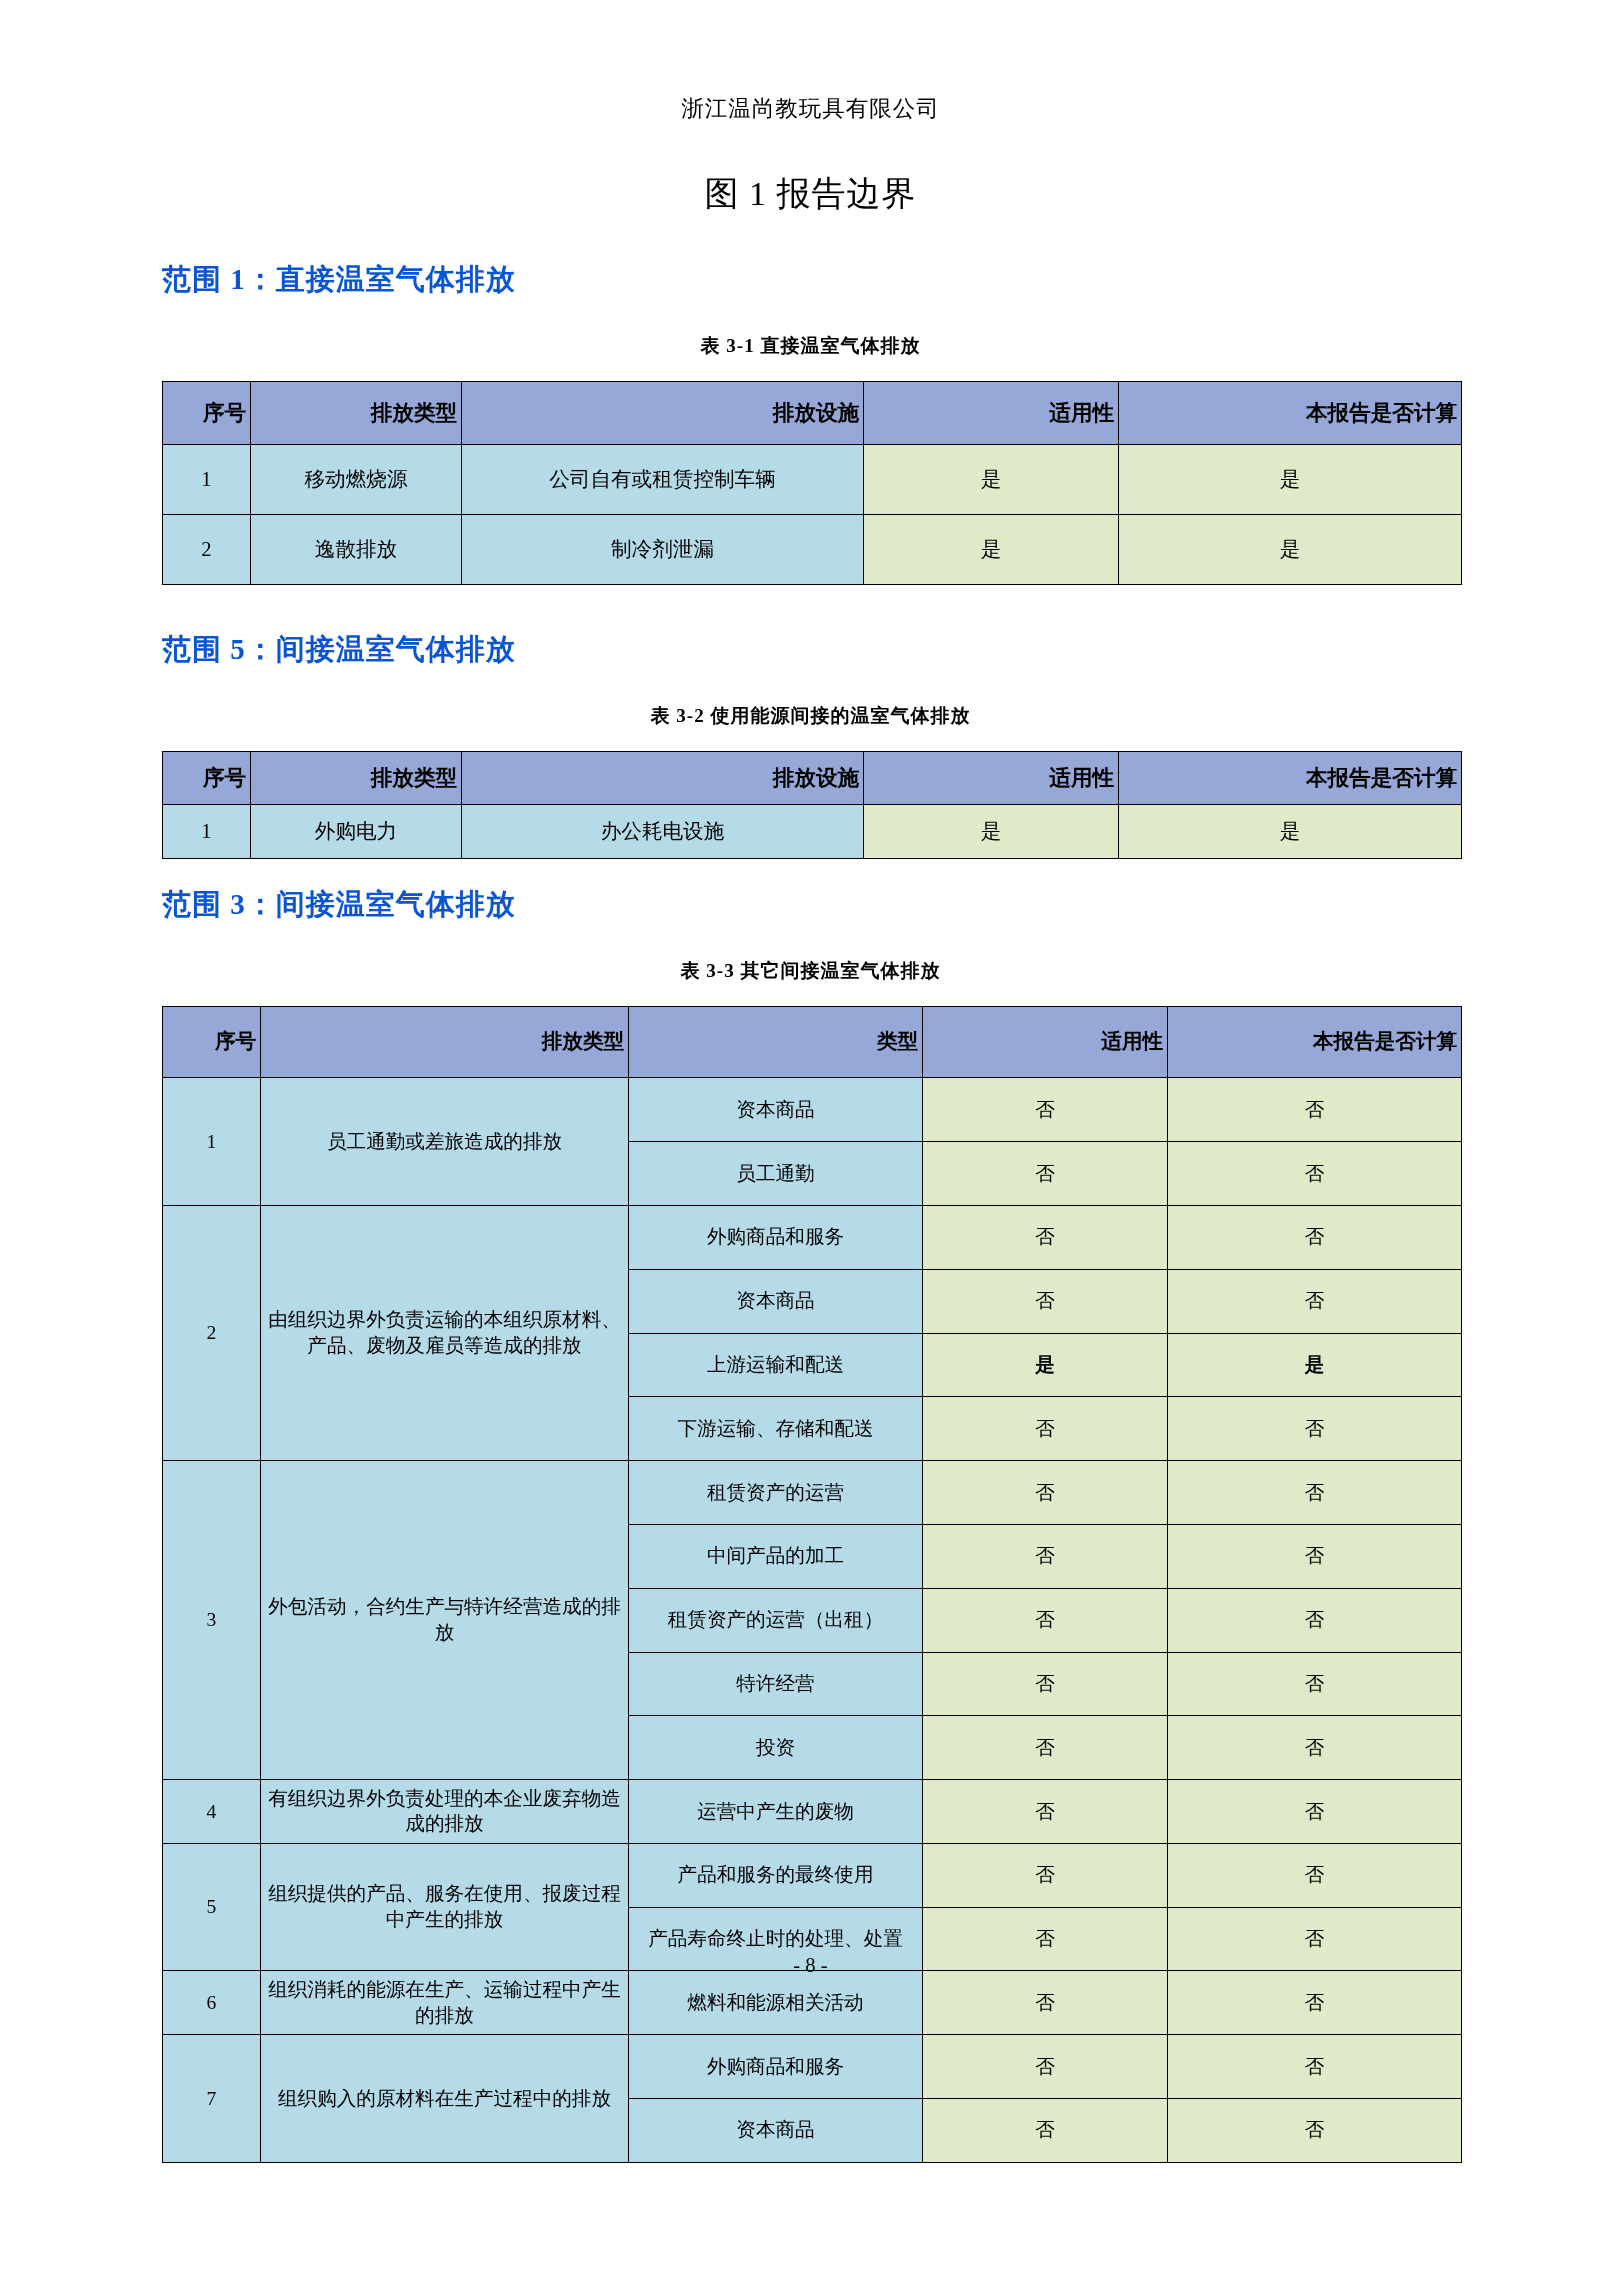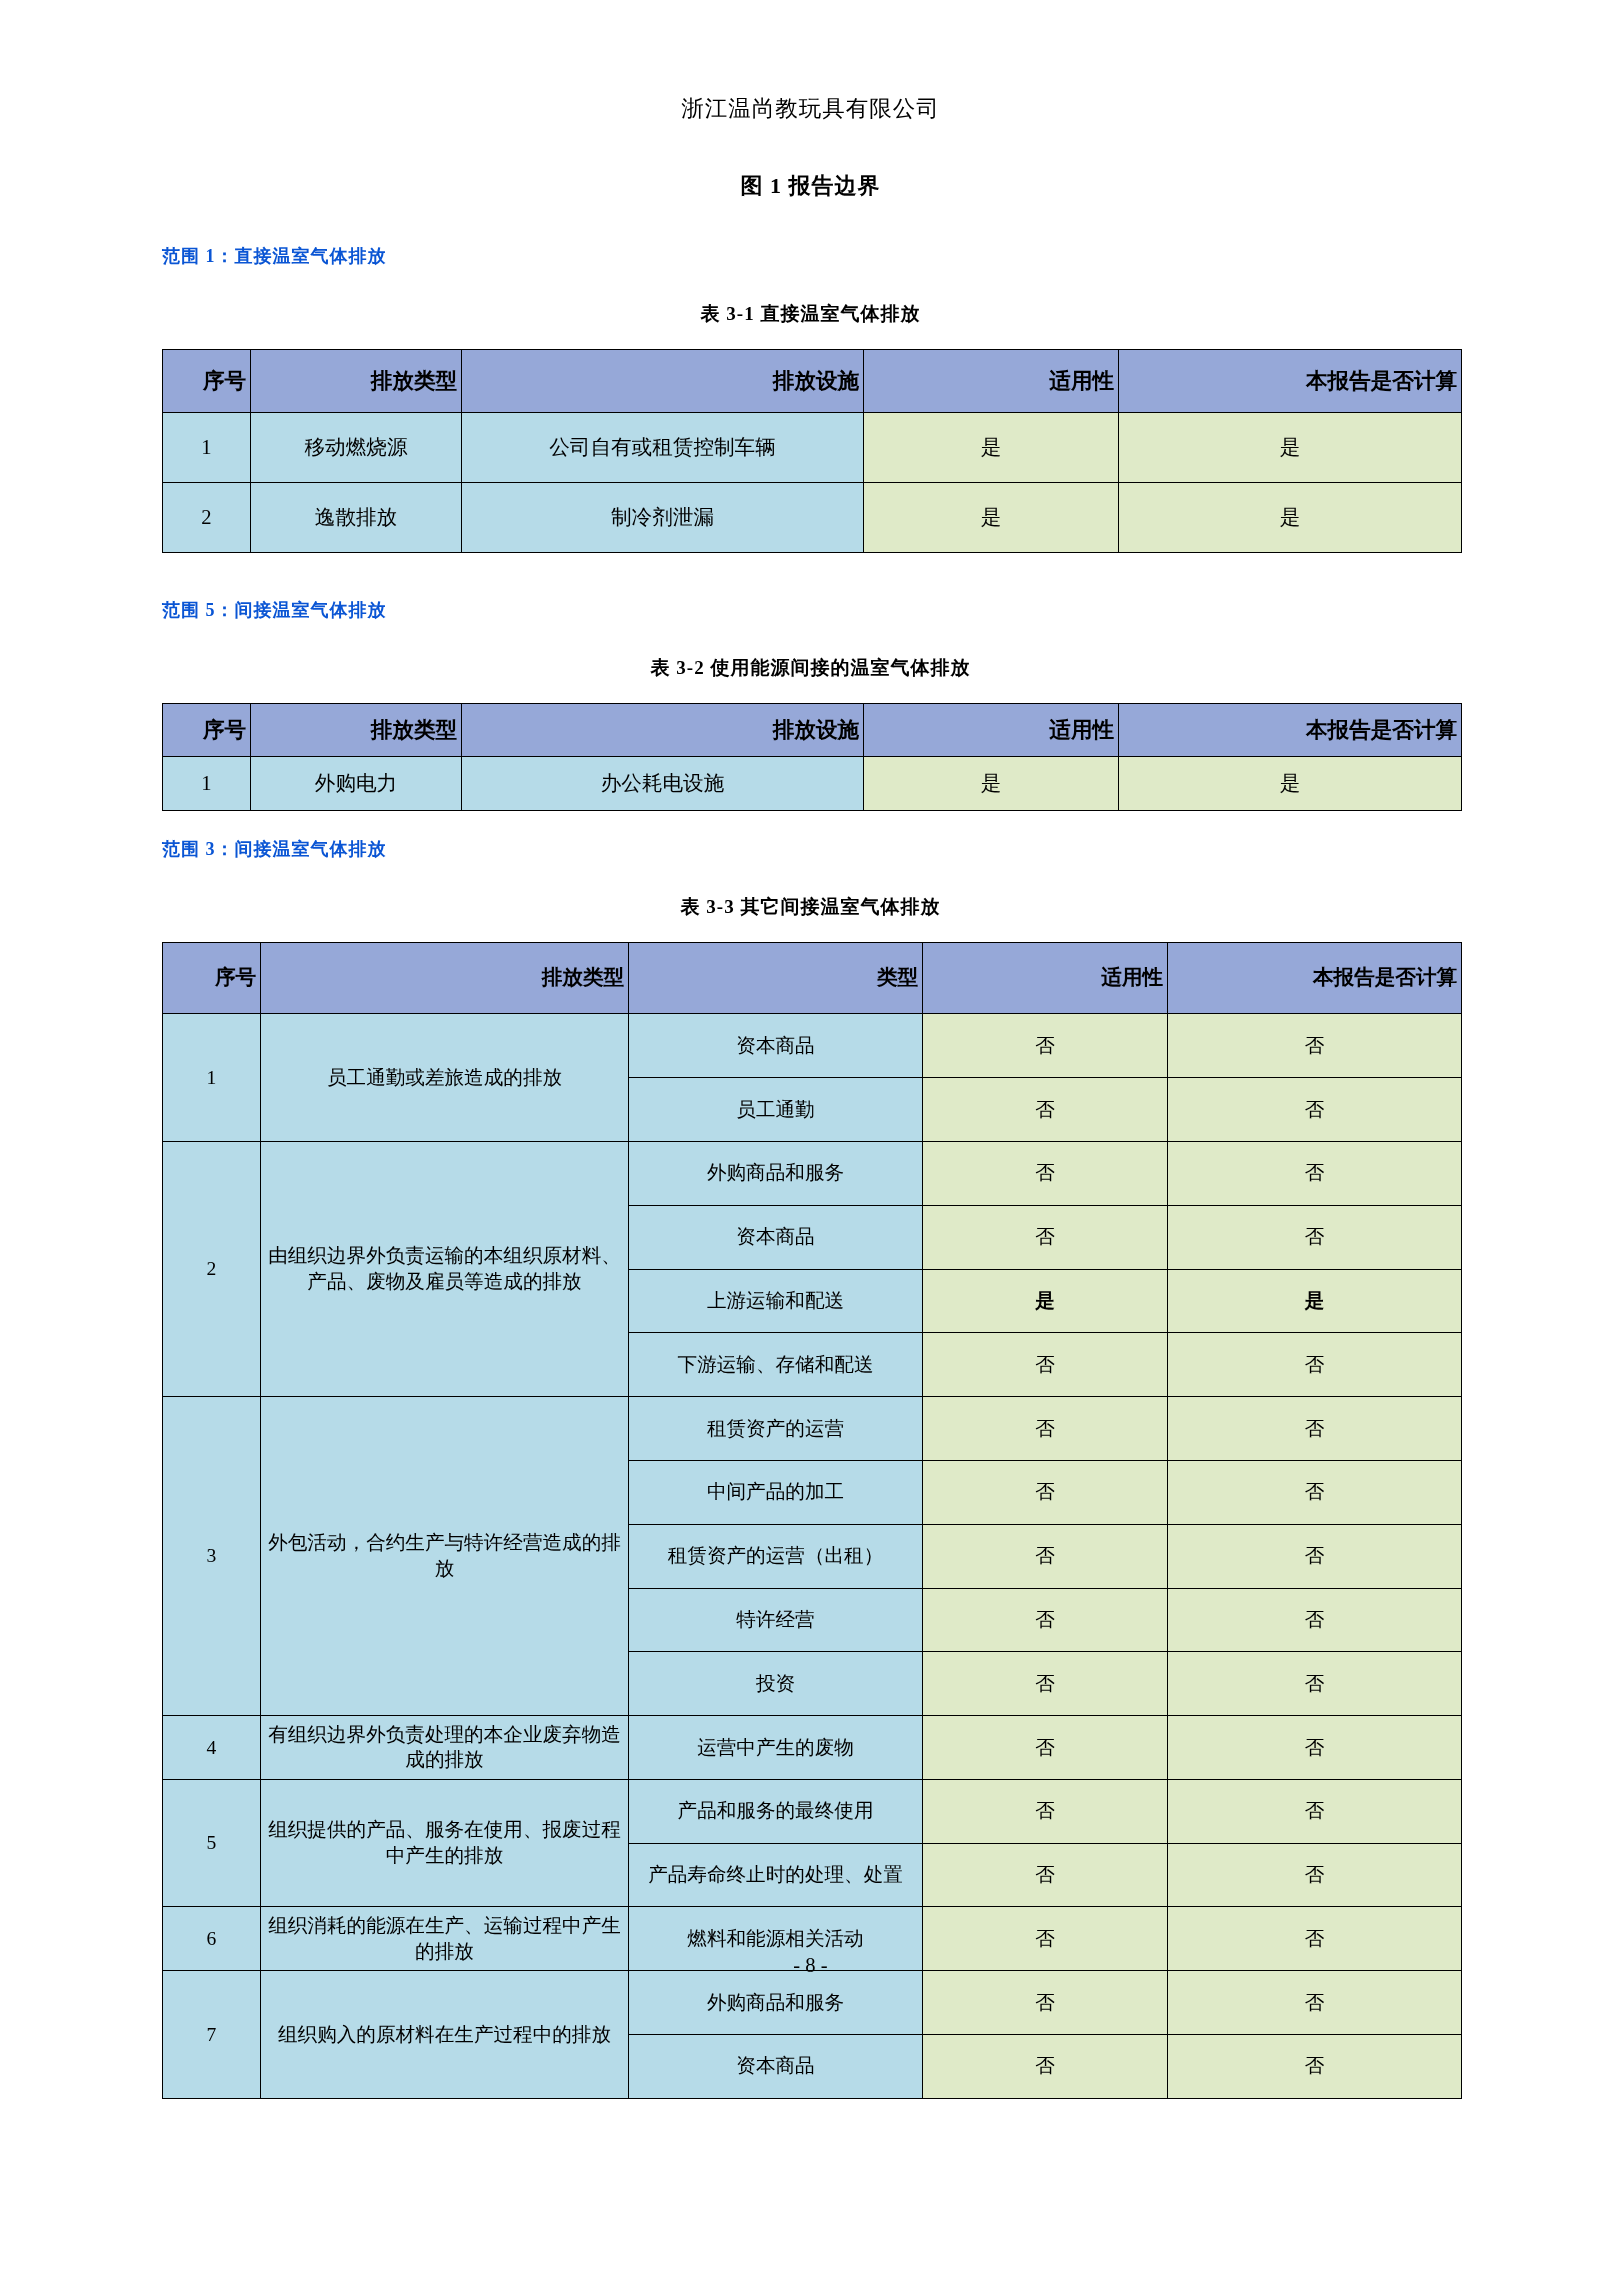--- a/index.html
+++ b/index.html
@@ -22,27 +22,27 @@
     position: relative;
   }
   .header {
     text-align: center;
     font-size: 22.5px;
     letter-spacing: 1px;
     margin-bottom: 47px;
   }
   .fig-title {
     text-align: center;
-    font-size: 22px;
-    font-weight: bold;
+    font-size: 34px;
+    font-weight: normal;
     margin: 0 0 43px 0;
     letter-spacing: 1px;
   }
   .scope-heading {
-    font-size: 18px;
+    font-size: 29px;
     font-weight: bold;
     color: #0a55d4;
     margin: 0 0 33px 0;
     letter-spacing: 1px;
   }
   .scope-heading.s2 { margin-top: 45px; }
   .scope-heading.s3 { margin-top: 26px; }
   .table-title {
     text-align: center;
     font-size: 19px;

